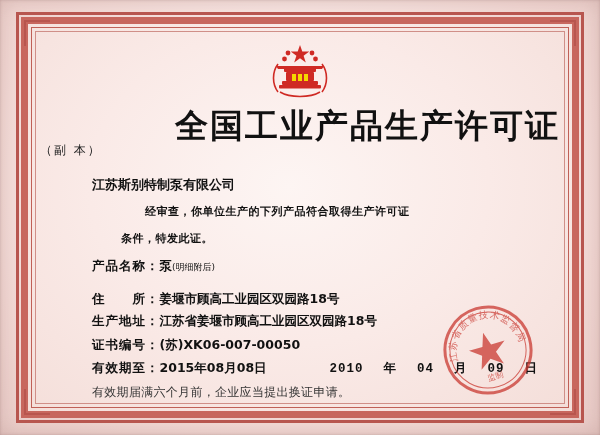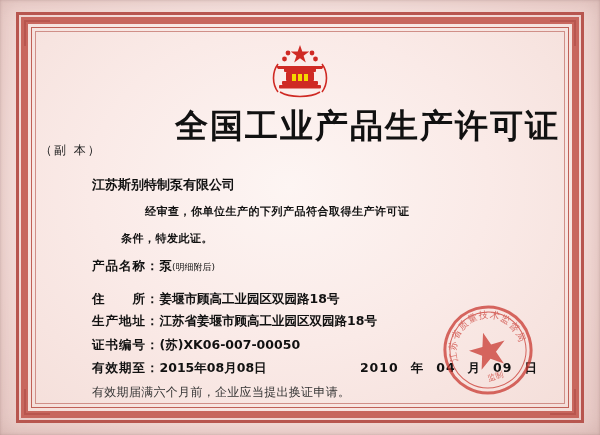--- a/index.html
+++ b/index.html
@@ -195,21 +195,21 @@
   
   #issue-date {
     position: absolute;
     top: 324px;
     right: 22px;
     font-size: 12.5px;
     font-weight: bold;
     color: #111;
     letter-spacing: 1px;
   }
-  #issue-date .num { margin: 0 12px; }
+  #issue-date .num { margin: 0 20px; font-family: Liberation Mono, monospace; }
 
   
   #footnote {
     position: absolute;
     top: 348px;
     left: 52px;
     font-size: 12px;
     color: #333;
     letter-spacing: 0.3px;
   }

